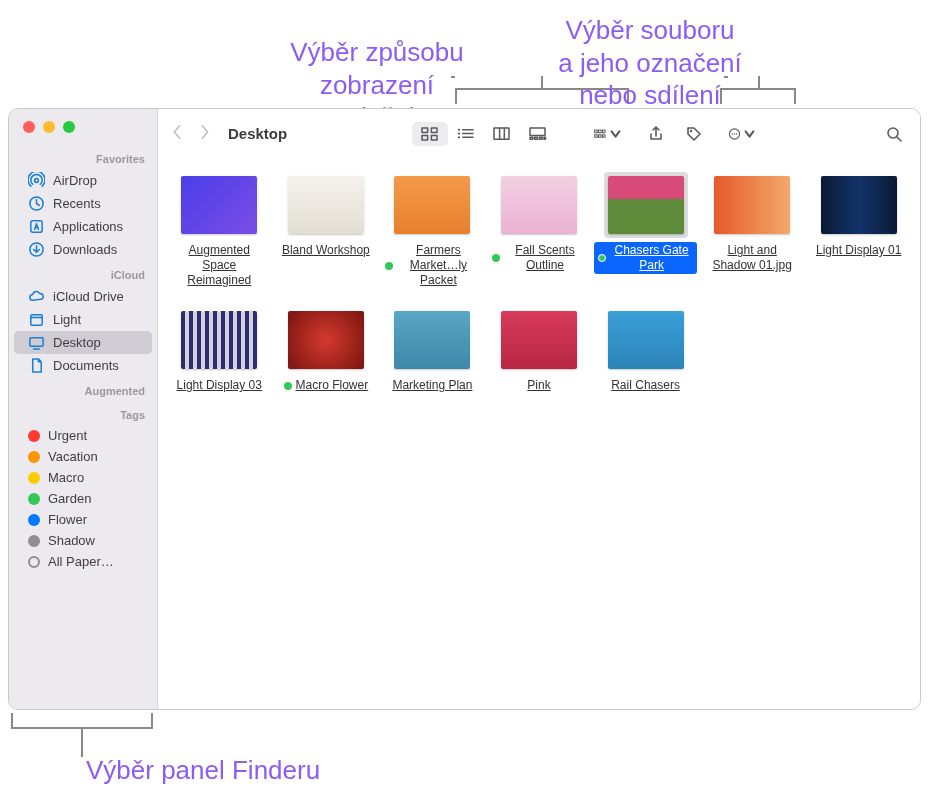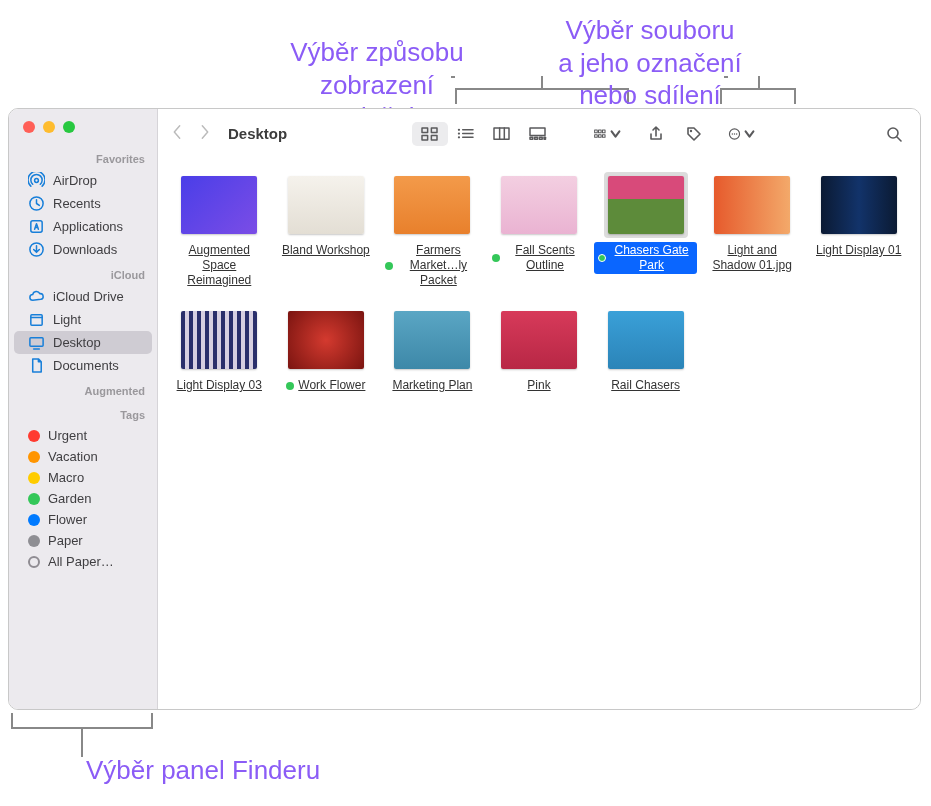--- a/index.html
+++ b/index.html
@@ -254,21 +254,21 @@
         <div class="side-item">
           <span class="tag-dot" style="background:#34c759"></span>
           <span>Garden</span>
         </div>
         <div class="side-item">
           <span class="tag-dot" style="background:#007aff"></span>
           <span>Flower</span>
         </div>
         <div class="side-item">
           <span class="tag-dot" style="background:#8e8e93"></span>
-          <span>Paper</span>
+          <span>Shadow</span>
         </div>
       </div>
     <div class="side-item">
       <span class="tag-alltags"></span>
       <span>All Paper…</span>
     </div>
   </div>
 
   <div class="main">
     <div class="toolbar">
@@ -436,21 +436,21 @@
           <div class="label">
             <span class="label-text">Light Display 03</span>
           </div>
         </div>
         <div class="file-item">
           <div class="thumb-wrap">
             <div class="thumb" style="background:radial-gradient(circle at 50% 50%,#d43a2f,#7a1410)"></div>
           </div>
           <div class="label">
             <span class="tag-mini"></span>
-            <span class="label-text">Work Flower</span>
+            <span class="label-text">Macro Flower</span>
           </div>
         </div>
         <div class="file-item">
           <div class="thumb-wrap">
             <div class="thumb" style="background:linear-gradient(#5aa6c4,#3d88a8)"></div>
           </div>
           <div class="label">
             <span class="label-text">Marketing Plan</span>
           </div>
         </div>

